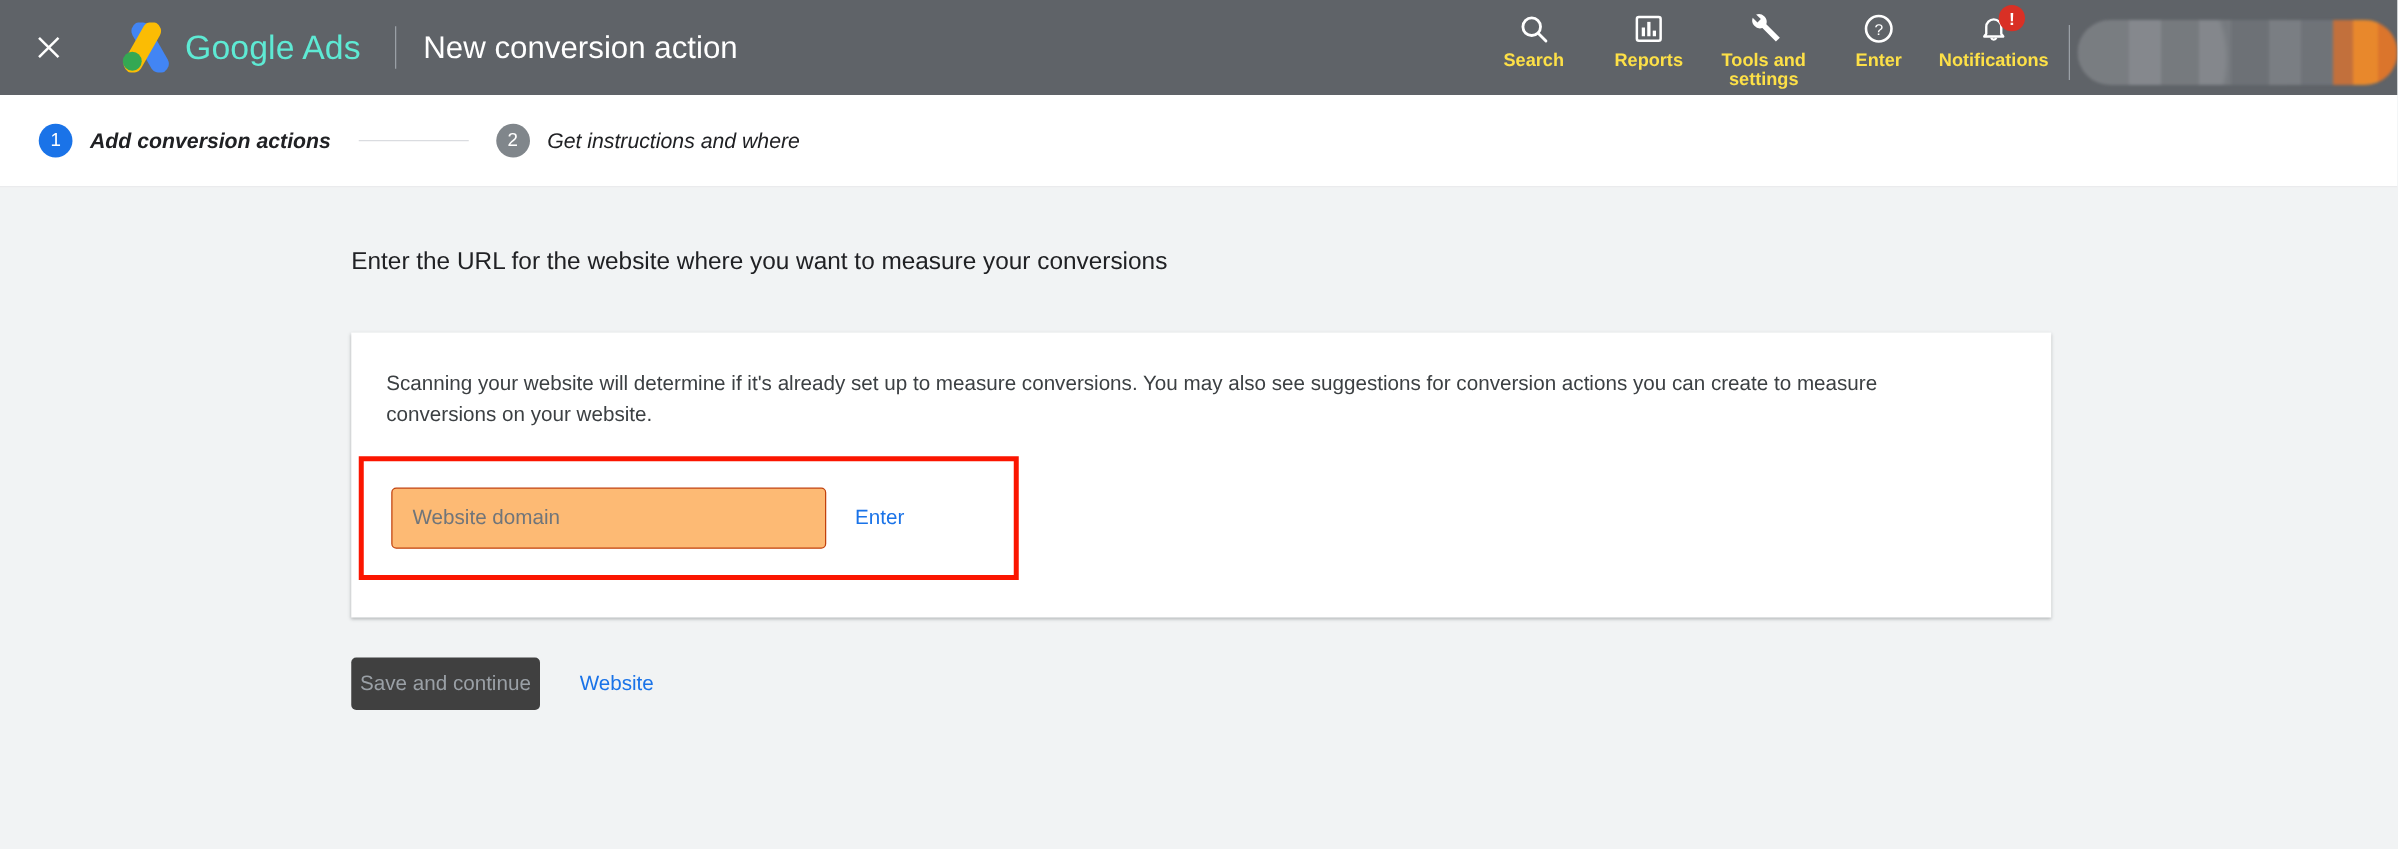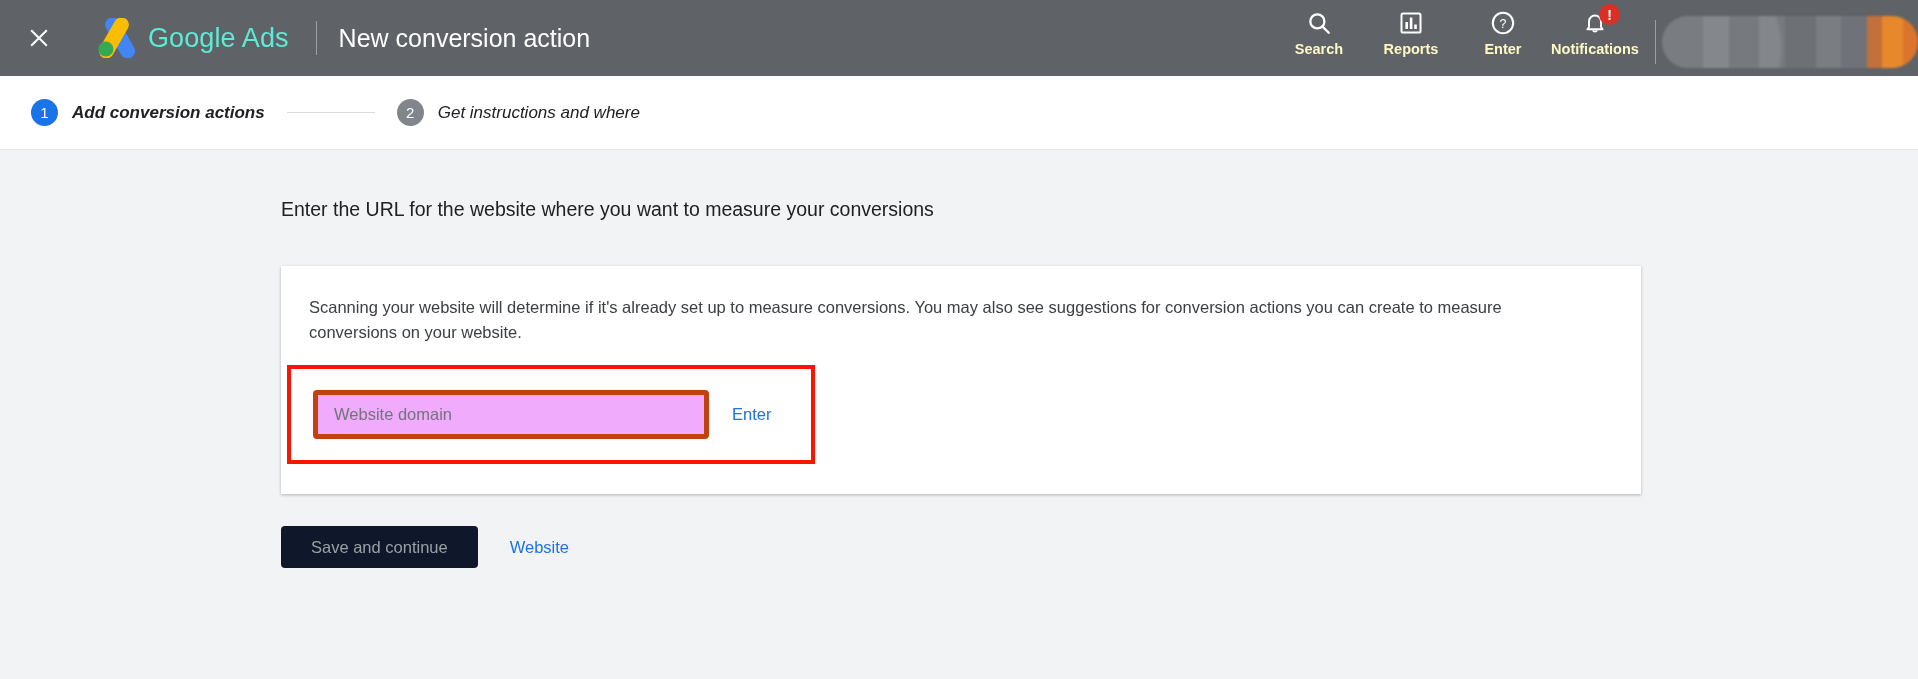--- a/index.html
+++ b/index.html
@@ -74,21 +74,21 @@
   .taction {
     width: 92px;
     display: flex;
     flex-direction: column;
     align-items: center;
     cursor: pointer;
     position: relative;
   }
   .taction .ic { height: 30px; display: flex; align-items: center; justify-content: center; }
   .taction .lbl {
-    color: #fef9c3;
+    color: #fde047;
     font-size: 14.5px;
     font-weight: bold;
     margin-top: 4px;
     line-height: 15px;
     text-align: center;
     white-space: pre-line;
   }
   .badge {
     position: absolute;
     top: -4px;
@@ -191,25 +191,25 @@
   }
   .scan-highlight {
     margin: 20px 0 0 6px;
     border: 4px solid #fb1500;
     width: 528px;
     padding: 21px 0 21px 22px;
     display: flex;
     align-items: center;
   }
   .domain-field {
-    width: 396px;
+    width: 348px;
     height: 49px;
-    border: 5px solid #c2410c;
+    border: 1px solid #c2410c;
     border-radius: 4px;
-    background: #f0abfc;
+    background: #fdba74;
     padding: 0 16px;
     font-size: 16.5px;
     font-family: "Liberation Sans", sans-serif;
     color: #202124;
     outline: none;
   }
   .domain-field::placeholder { color: #70757a; }
   .scan-link {
     color: #1a73e8;
     font-size: 16.5px;
@@ -217,27 +217,27 @@
     cursor: pointer;
     white-space: nowrap;
   }
 
   .footer-actions {
     display: flex;
     align-items: center;
     margin-top: 32px;
   }
   .btn-primary-disabled {
-    background: #0f172a;
+    background: #404040;
     color: #9aa0a6;
     border: none;
     border-radius: 4px;
     font-size: 16.5px;
     font-family: "Liberation Sans", sans-serif;
-    padding: 0 30px;
+    padding: 0 7px;
     height: 42px;
     cursor: default;
   }
   .btn-text-link {
     color: #1a73e8;
     background: transparent;
     border: none;
     font-size: 16.5px;
     font-family: "Liberation Sans", sans-serif;
     margin-left: 24px;
@@ -283,20 +283,29 @@
         <svg width="24" height="24" viewBox="0 0 24 24">
           <rect x="2.5" y="2.5" width="19" height="19" rx="1.6" fill="none" stroke="#fff" stroke-width="2"></rect>
           <rect x="6.4" y="11" width="2.6" height="7" fill="#fff"></rect>
           <rect x="10.8" y="6.5" width="2.6" height="11.5" fill="#fff"></rect>
           <rect x="15.2" y="13.5" width="2.6" height="4.5" fill="#fff"></rect>
         </svg>
       </span>
       <span class="lbl">Reports</span>
     </div>
 
+    <div class="taction">
+      <span class="ic">
+        <svg width="27" height="27" viewBox="0 0 24 24">
+          <path d="M21.2 19.3 11.6 9.7a5.6 5.6 0 0 1-6.9-7.3l3.4 3.4 2.4-2.4L7.1.1a5.6 5.6 0 0 1 7.3 6.9l9.6 9.6z" transform="translate(-1,1.3)" fill="#fff"></path>
+        </svg>
+      </span>
+      <span class="lbl">Tools and
+settings</span>
+    </div>
 
     <div class="taction">
       <span class="ic">
         <svg width="26" height="26" viewBox="0 0 24 24">
           <circle cx="12" cy="12" r="9.4" fill="none" stroke="#fff" stroke-width="1.9"></circle>
           <text x="12" y="16.4" font-size="11.5" font-family="Liberation Sans, sans-serif" fill="#fff" text-anchor="middle">?</text>
         </svg>
       </span>
       <span class="lbl">Enter</span>
     </div>

